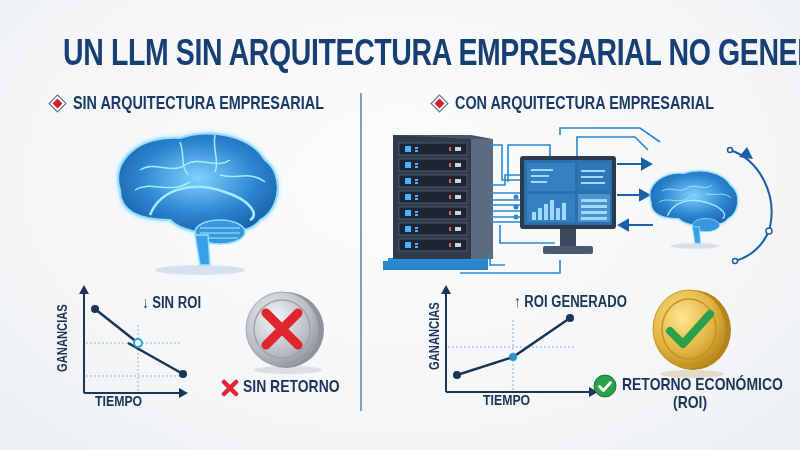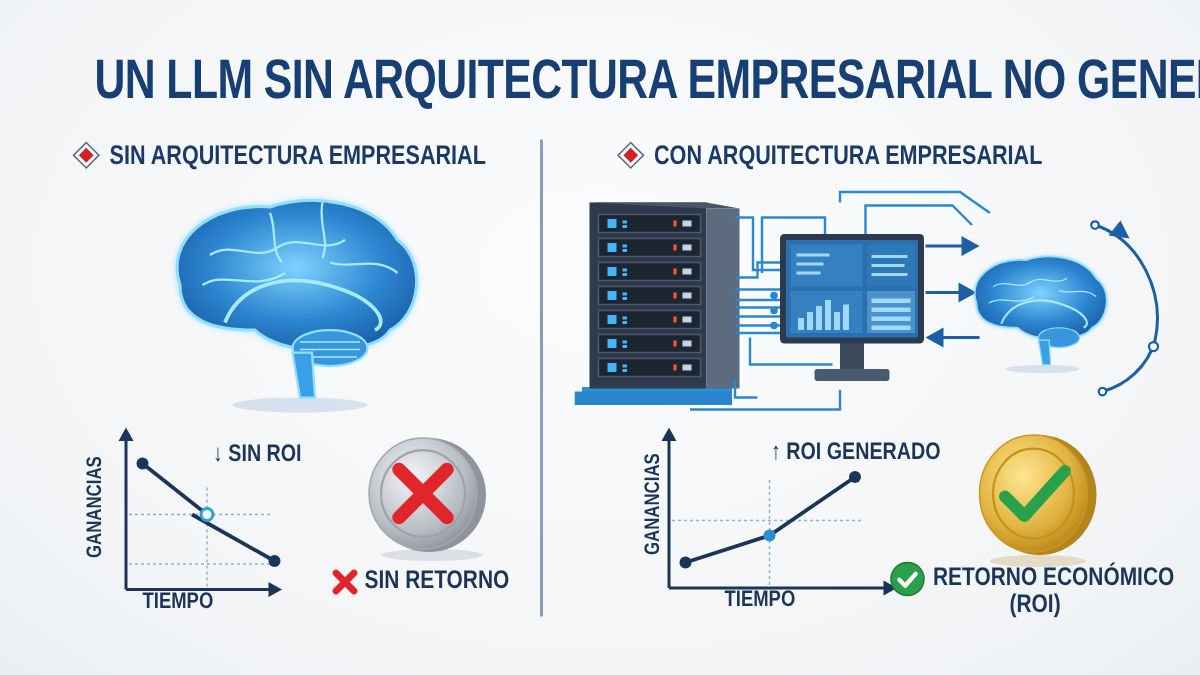--- a/index.html
+++ b/index.html
@@ -48,21 +48,21 @@
 </head>
 <body>
 
 <div class="title">UN LLM SIN ARQUITECTURA EMPRESARIAL NO GENERA ROI</div>
 
 <div class="section-head" style="left:52px;">
   <span class="diamond"></span>
   <span class="lbl">SIN ARQUITECTURA EMPRESARIAL</span>
 </div>
 
-<div class="section-head" style="left:415px;align-items:center;">
+<div class="section-head" style="left:434px;align-items:center;">
   <span class="diamond"></span>
   <span class="lbl">CON ARQUITECTURA EMPRESARIAL</span>
 </div>
 
 <div class="divider"></div>
 
 <svg class="abs" style="left:100px;top:120px;" width="200" height="160" viewBox="0 0 200 160">
   <defs>
     <radialGradient id="bg1" cx="50%" cy="45%" r="60%">
       <stop offset="0%" stop-color="#7fd2ff"></stop>

